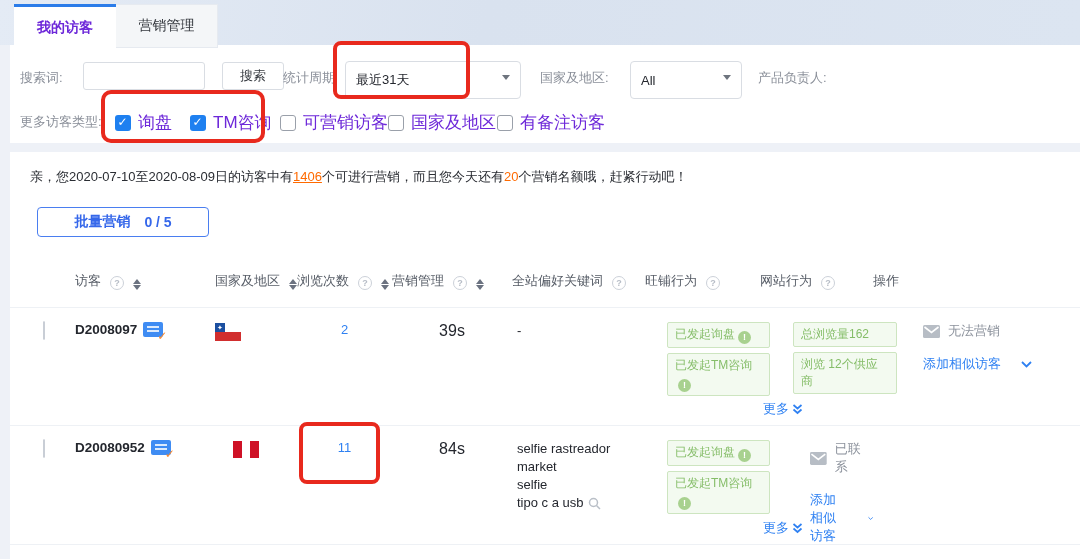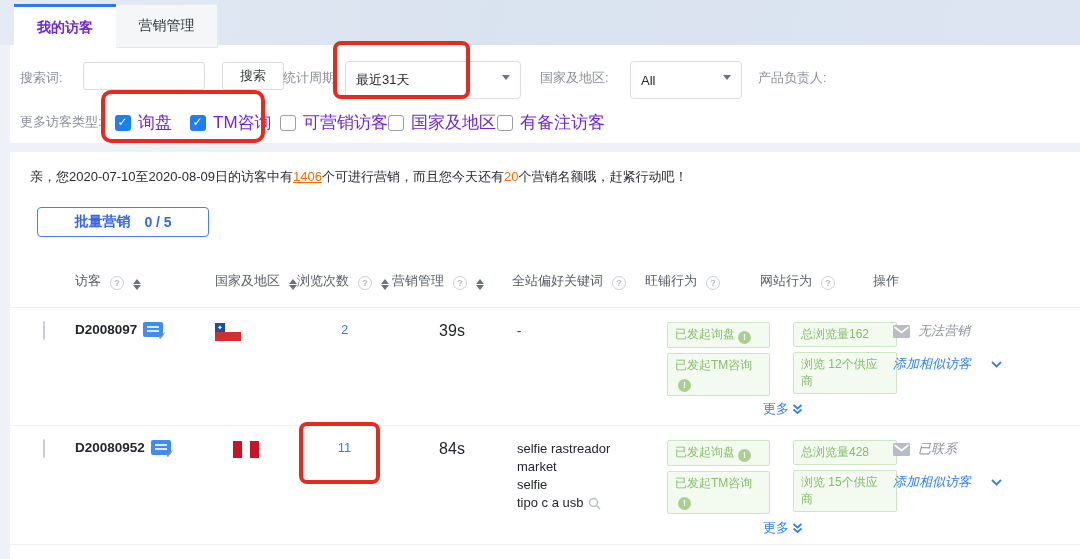--- a/index.html
+++ b/index.html
@@ -116,21 +116,21 @@
   }
   .excl {
     display:inline-flex; align-items:center; justify-content:center;
     width:13px; height:13px; border-radius:50%; background:#a8d18f;
     color:#fff; font-size:9px; font-weight:bold; vertical-align:-2px; margin-left:3px;
   }
   .more-link {
     position:absolute; left:753px; display:flex; align-items:center; gap:3px;
     color:#2f81f2; font-size:13px; cursor:pointer;
   }
-  .ops { margin-left:20px;font-style:italic; }
+  .ops { margin-left:50px; }
   .ops .status { display:flex; align-items:center; gap:8px; font-size:13px; color:#8c929c; }
   .ops .add { display:flex; align-items:center; gap:20px; margin-top:15px; font-size:13px; color:#2f81f2; cursor:pointer; }
   
   .flag-cl { position:relative; width:26px; height:18px; margin-top:1px; }
   .flag-cl .blue { position:absolute; left:0; top:0; width:10px; height:9px; background:#1b4fa0;
     color:#fff; font-size:7px; line-height:9px; text-align:center; }
   .flag-cl .white { position:absolute; left:10px; top:0; right:0; height:9px; background:#fff; }
   .flag-cl .red { position:absolute; left:0; bottom:0; width:26px; height:9px; background:#d12e2e; }
   .flag-pe { position:relative; width:26px; height:17px; margin-left:18px; margin-top:1px; display:flex; }
   .flag-pe .r { width:9px; height:100%; background:#cf1126; }
@@ -343,24 +343,20 @@
         <svg width="13" height="13" viewBox="0 0 13 13">
             <circle cx="5.5" cy="5.5" r="4" fill="none" stroke="#b9bfc7" stroke-width="1.5"></circle>
             <line x1="8.5" y1="8.5" x2="12" y2="12" stroke="#b9bfc7" stroke-width="1.5"></line>
           </svg>
       </div>
     </div>
     <div class="tags shop">
       <span class="tag"><span>已发起询盘</span><span class="excl">!</span></span>
       <span class="tag"><span>已发起TM咨询</span><span class="excl">!</span></span>
     </div>
-    <div class="tags site">
-      <span class="tag"><span>总浏览量428</span></span>
-      <span class="tag"><span>浏览 15个供应商</span></span>
-    </div>
     <div class="ops">
       <div class="status">
         <svg width="17" height="13" viewBox="0 0 17 13">
             <rect x="0" y="0" width="17" height="13" rx="1.5" fill="#b7bdc5"></rect>
             <polyline points="1.5,2 8.5,7.5 15.5,2" fill="none" stroke="#ffffff" stroke-width="1.6"></polyline>
           </svg>
         <span>已联系</span>
       </div>
       <div class="add">
         <span>添加相似访客</span>

